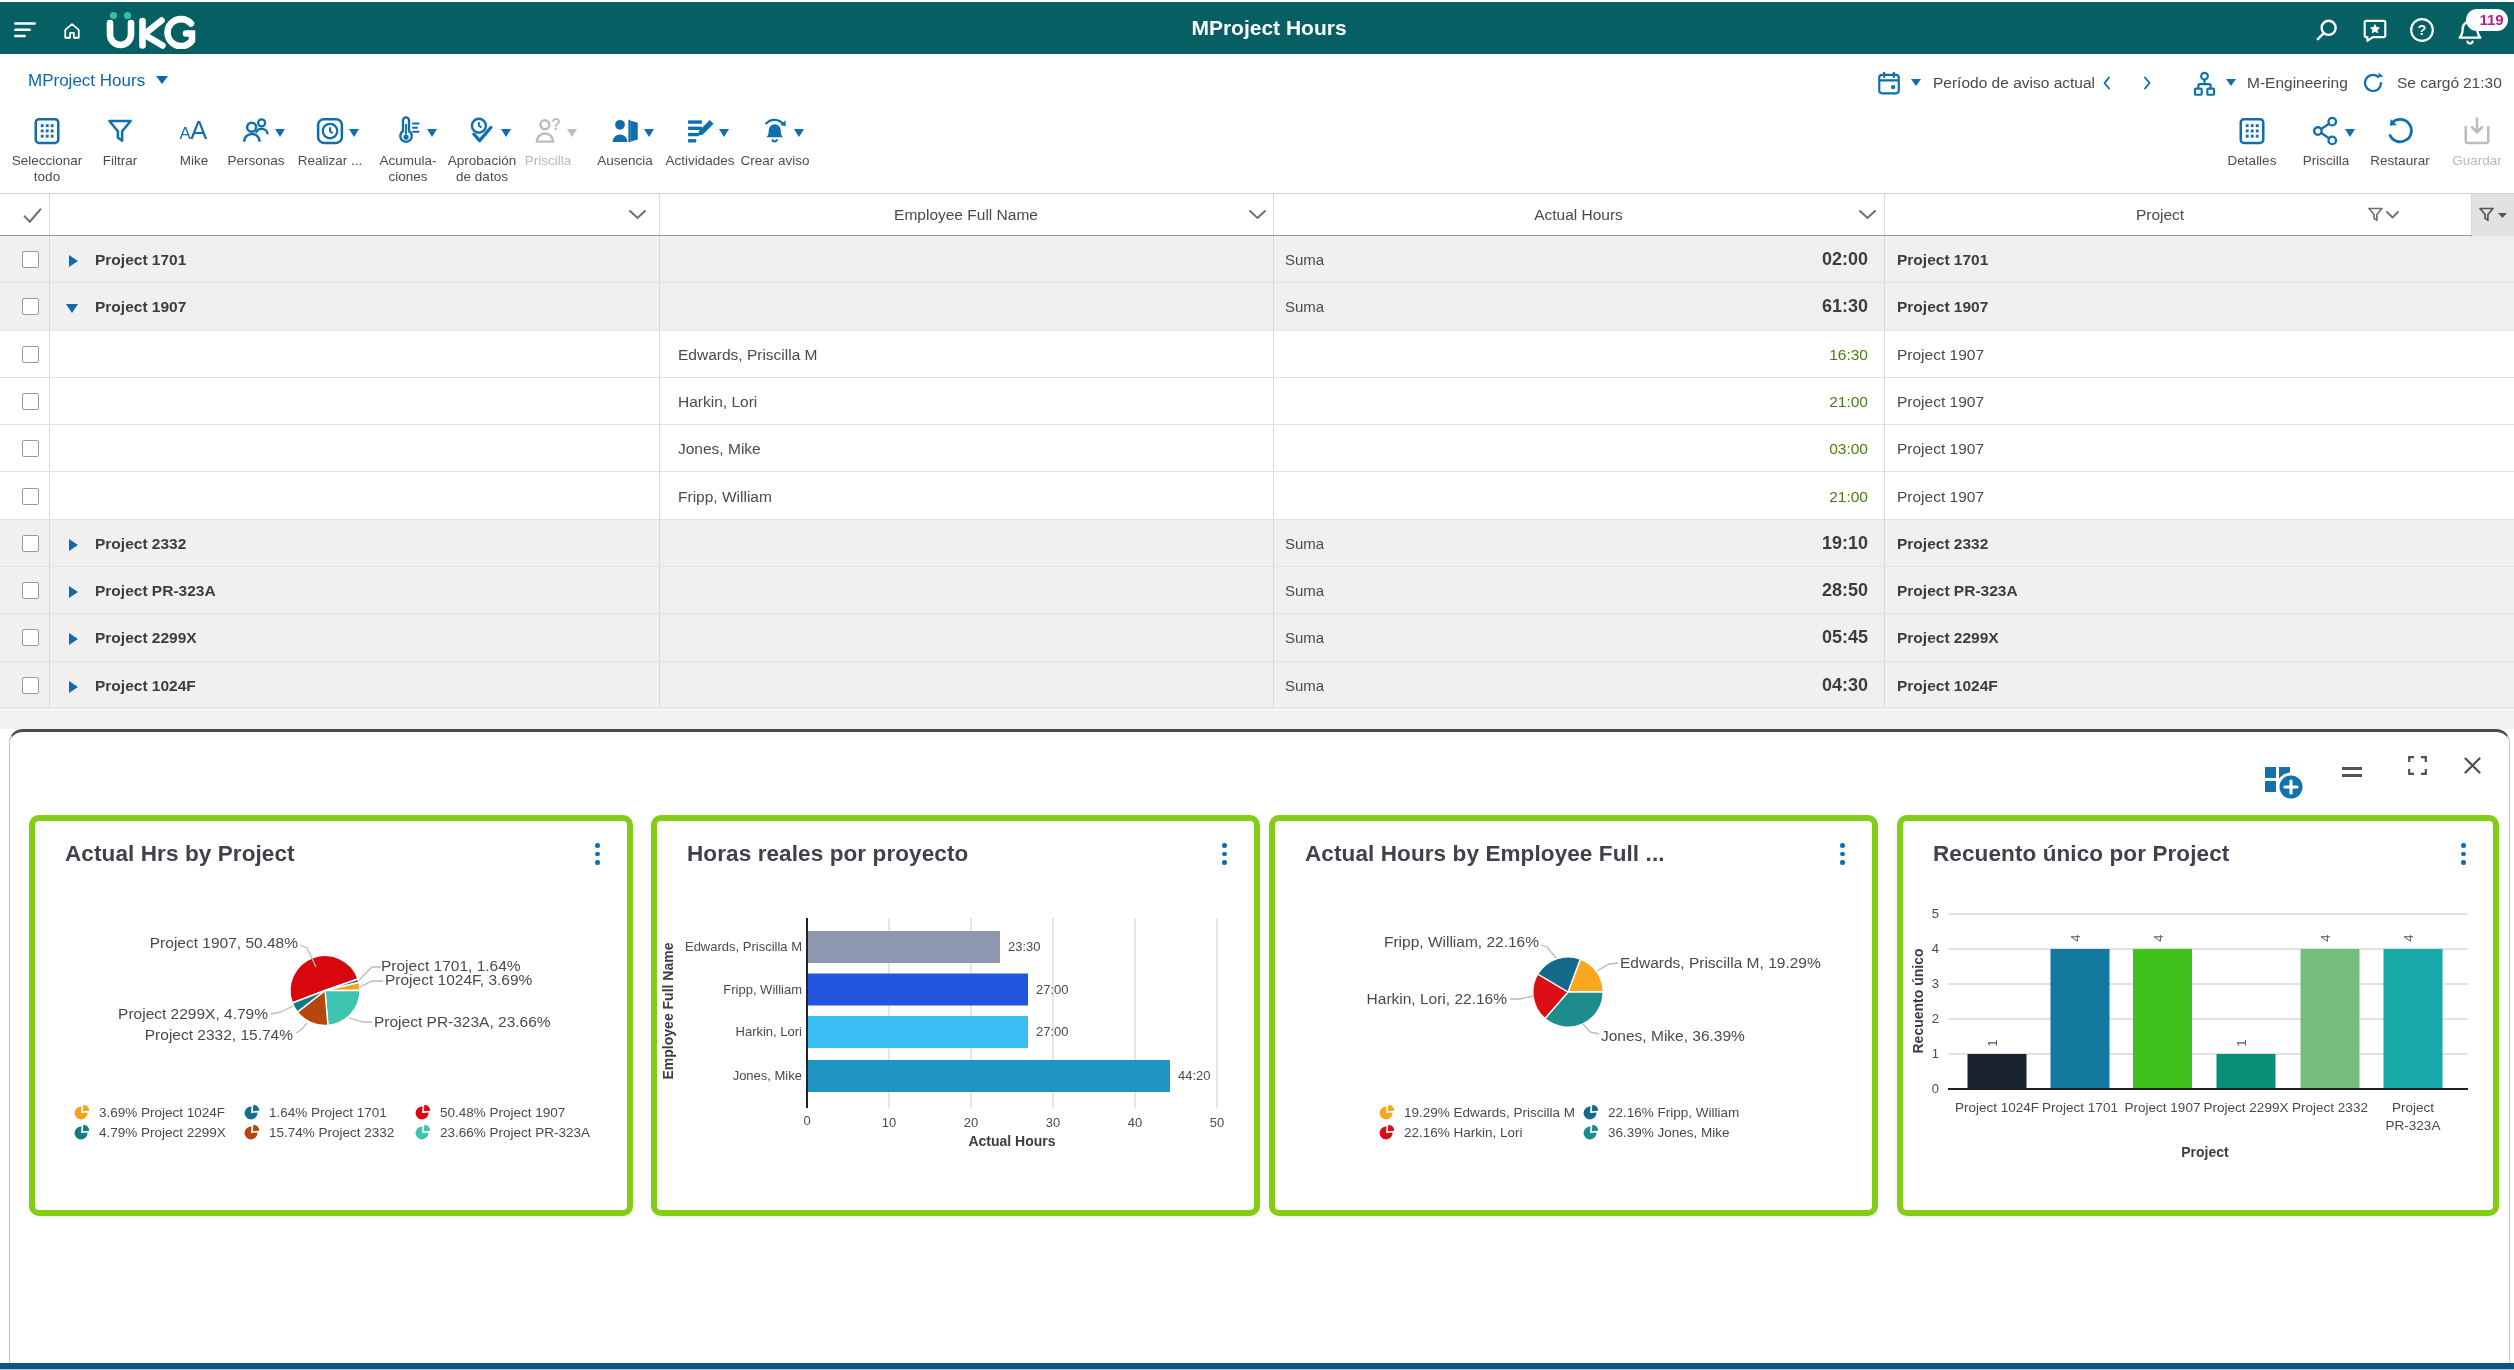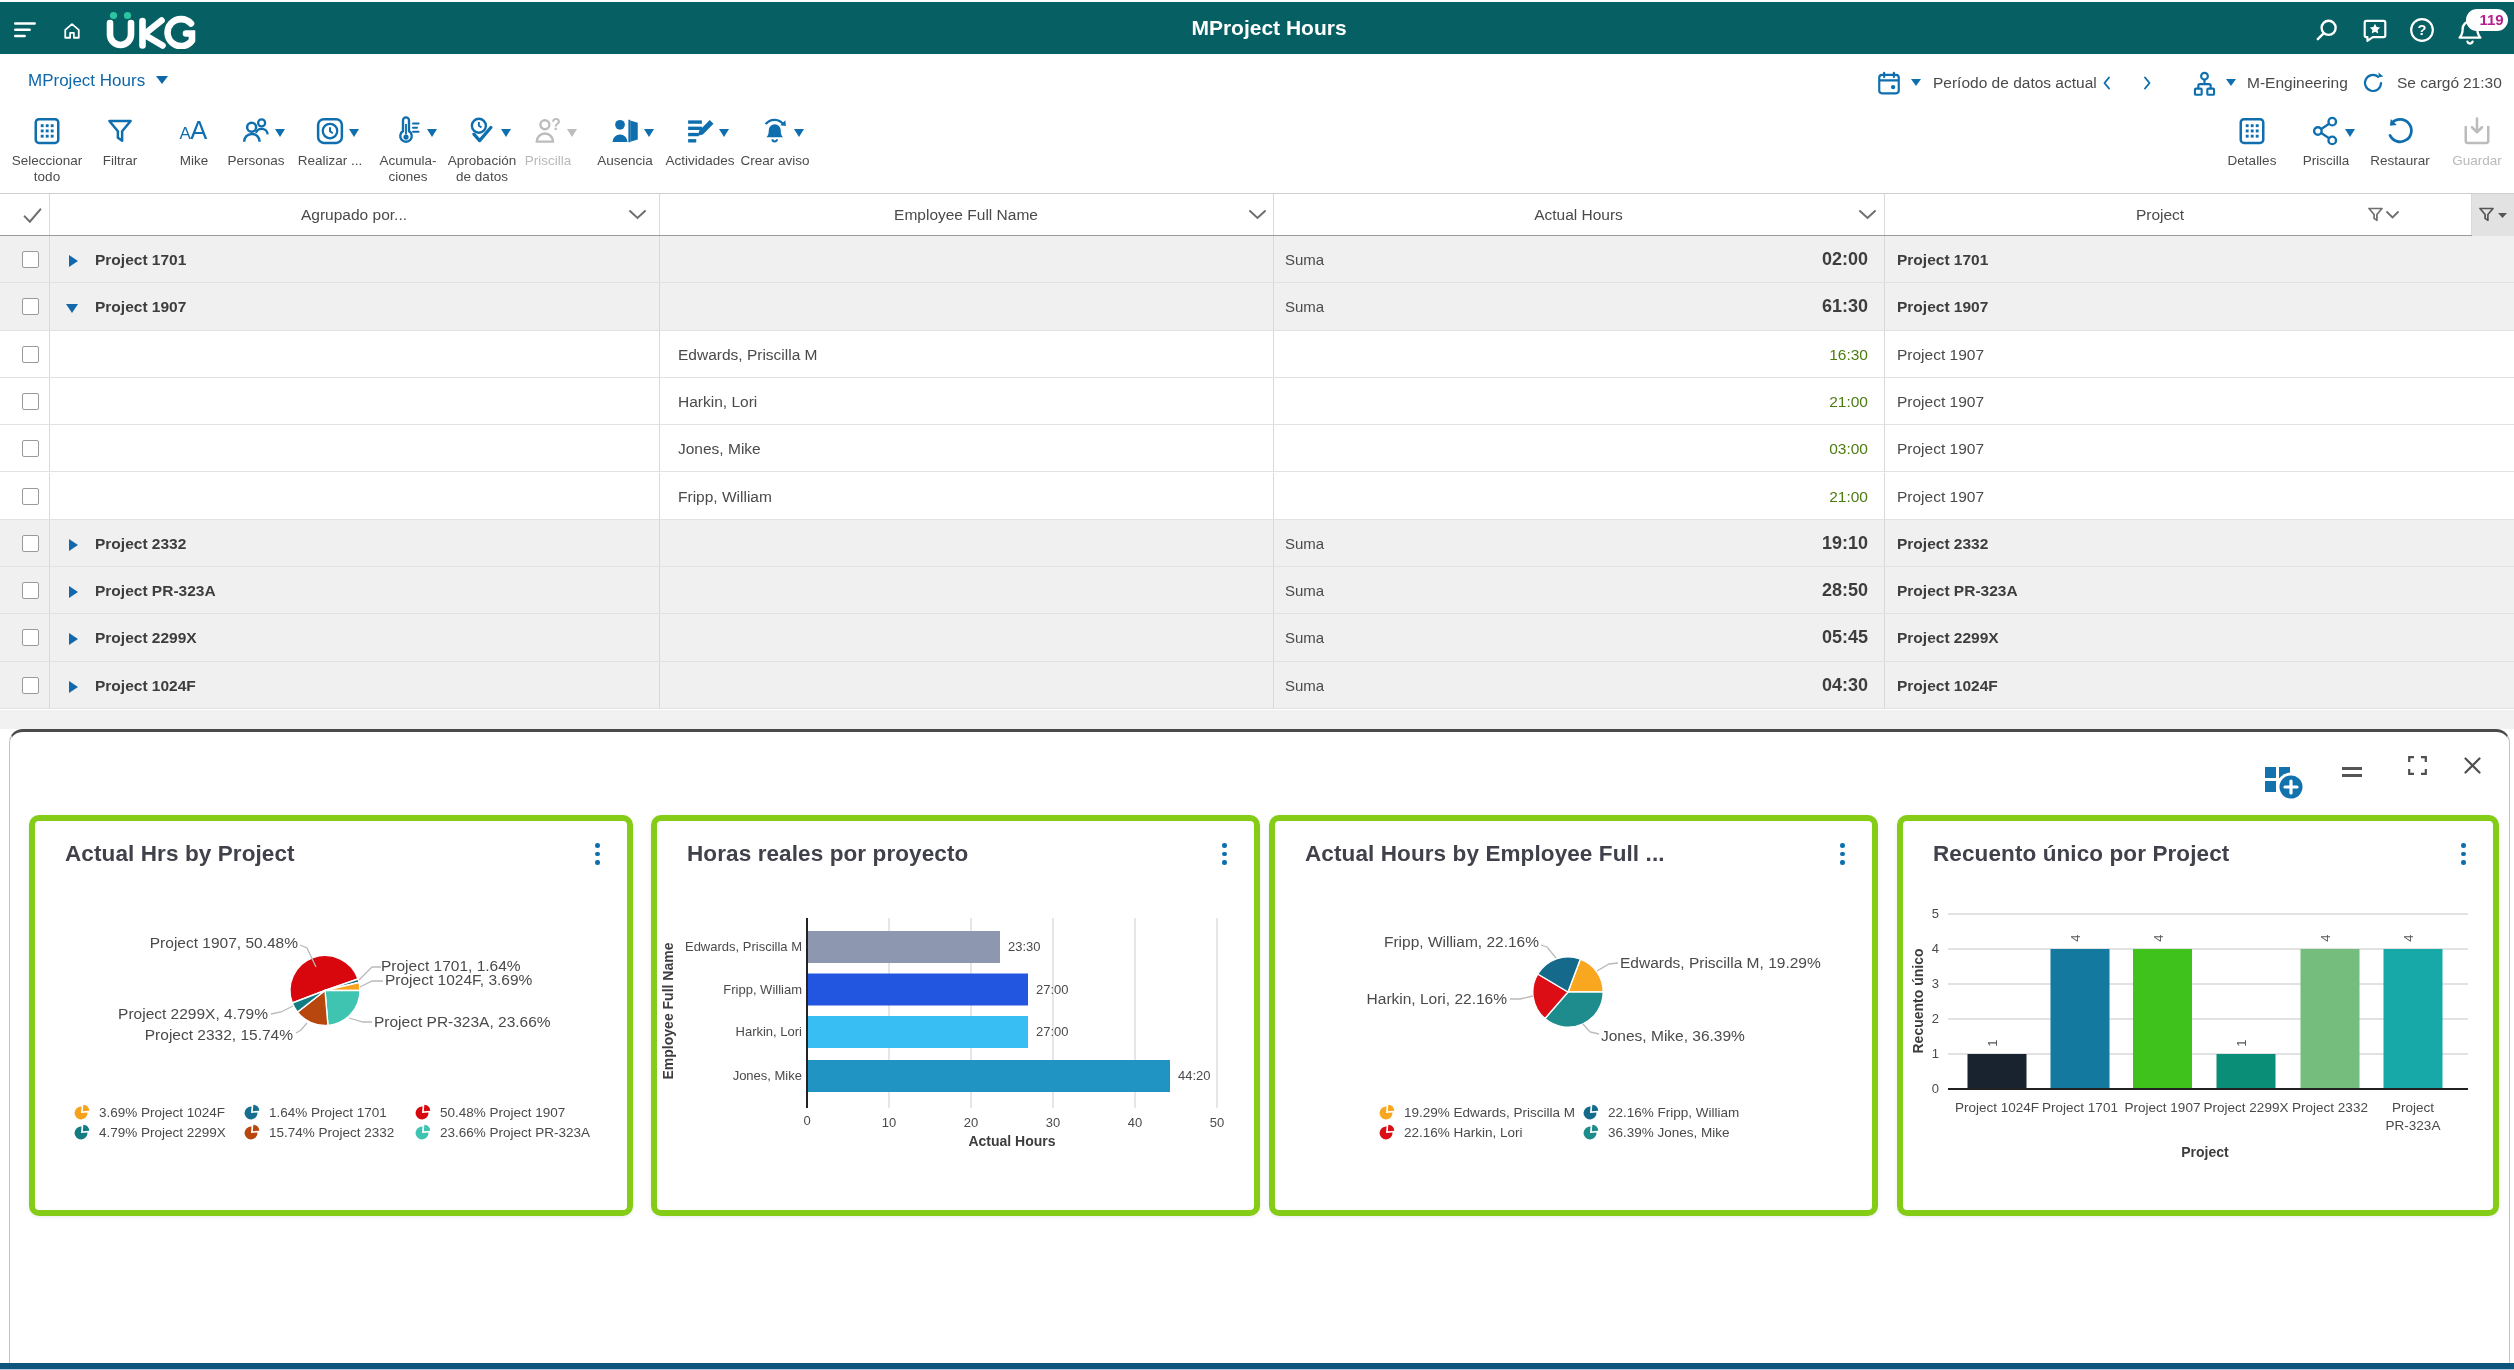--- a/index.html
+++ b/index.html
@@ -107,21 +107,21 @@
 </div>
 <div id="row2">
   <div class="bc">MProject Hours <span style="display:inline-block;width:0;height:0;border-top:8px solid #0d67a9;border-left:6px solid transparent;border-right:6px solid transparent;vertical-align:2px;margin-left:6px"></span></div>
 
   <svg class="abs" style="left:1876px;top:16px" width="26" height="26" viewBox="0 0 24 24">
     <rect x="3" y="4.5" width="18" height="17" rx="2.5" stroke="#0f6fae" stroke-width="2" fill="none"></rect>
     <path d="M7.5 2.5 v4 M16.5 2.5 v4 M3.5 9.5 h17" stroke="#0f6fae" stroke-width="2" fill="none" stroke-linecap="round"></path>
     <circle cx="15.8" cy="15.8" r="2" fill="#0f6fae"></circle>
   </svg>
   <span class="abs" style="left:1911px;top:25px;width:0;height:0;border-top:7px solid #0f6fae;border-left:5.5px solid transparent;border-right:5.5px solid transparent"></span>
-  <div class="r2txt" style="left:1933px">Período de datos actual</div>
+  <div class="r2txt" style="left:1933px">Período de aviso actual</div>
   <svg class="abs" style="left:2101px;top:22px" width="12" height="14" viewBox="0 0 12 14">
       <path d="M8 1.5 L3.5 7 L8 12.5" stroke="#0f6fae" stroke-width="1.9" fill="none" stroke-linecap="round" stroke-linejoin="round"></path>
     </svg>
   <svg class="abs" style="left:2141px;top:22px" width="12" height="14" viewBox="0 0 12 14">
       <path d="M4 1.5 L8.5 7 L4 12.5" stroke="#0f6fae" stroke-width="1.9" fill="none" stroke-linecap="round" stroke-linejoin="round"></path>
     </svg>
 
   <svg class="abs" style="left:2191px;top:16px" width="27" height="27" viewBox="0 0 24 24">
     <circle cx="12" cy="5.5" r="3" stroke="#0f6fae" stroke-width="1.9" fill="none"></circle>
     <path d="M12 8.5 v4 M6.5 16.5 v-2.5 a1.5 1.5 0 0 1 1.5-1.5 h8 a1.5 1.5 0 0 1 1.5 1.5 v2.5" stroke="#0f6fae" stroke-width="1.9" fill="none"></path>
@@ -290,21 +290,20 @@
         <path d="M12 2 v11 M12 13 l-4 -4 M12 13 l4 -4" stroke="#bcbcbc" stroke-width="2" fill="none" stroke-linecap="round"></path>
       </svg>
     <div class="lbl">Guardar</div>
   </div>
 </div>
 <div id="grid">
   <div id="ghead">
     <svg class="abs" style="left:22px;top:11px" width="21" height="21" viewBox="0 0 24 24">
         <path d="M3 13 l6 6 L21 5" stroke="#6f6f6f" stroke-width="2.4" fill="none" stroke-linecap="round"></path>
       </svg>
-    <div class="hcell" style="left:49px;width:610px">Agrupado por...</div>
     <svg class="abs" style="left:628px;top:15px" width="19" height="12" viewBox="0 0 19 12">
         <path d="M2 2 l7.5 7 L17 2" stroke="#6f6f6f" stroke-width="2" fill="none" stroke-linecap="round"></path>
       </svg>
     <div class="hcell" style="left:659px;width:614px">Employee Full Name</div>
     <svg class="abs" style="left:1248px;top:15px" width="19" height="12" viewBox="0 0 19 12">
         <path d="M2 2 l7.5 7 L17 2" stroke="#6f6f6f" stroke-width="2" fill="none" stroke-linecap="round"></path>
       </svg>
     <div class="hcell" style="left:1273px;width:611px">Actual Hours</div>
     <svg class="abs" style="left:1858px;top:15px" width="19" height="12" viewBox="0 0 19 12">
         <path d="M2 2 l7.5 7 L17 2" stroke="#6f6f6f" stroke-width="2" fill="none" stroke-linecap="round"></path>

